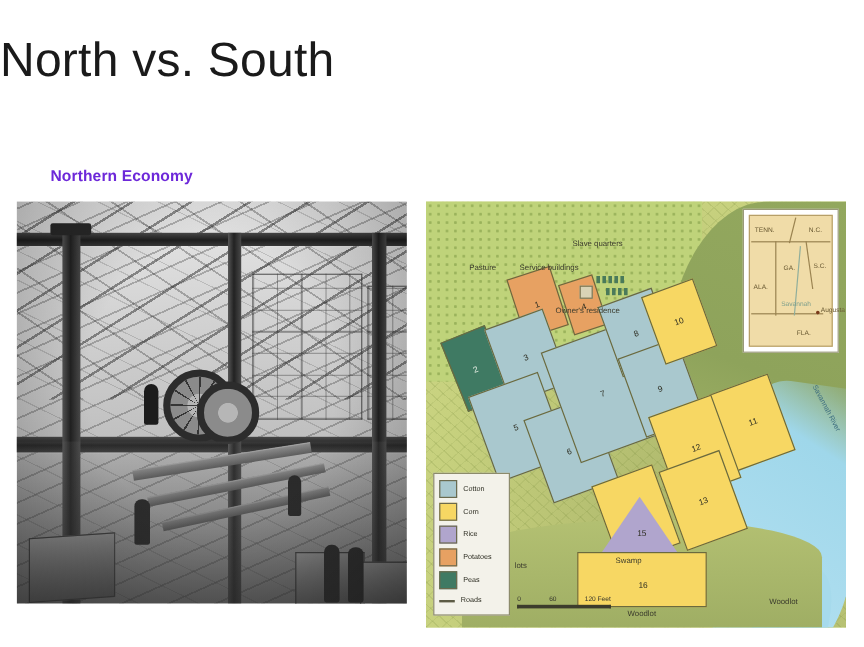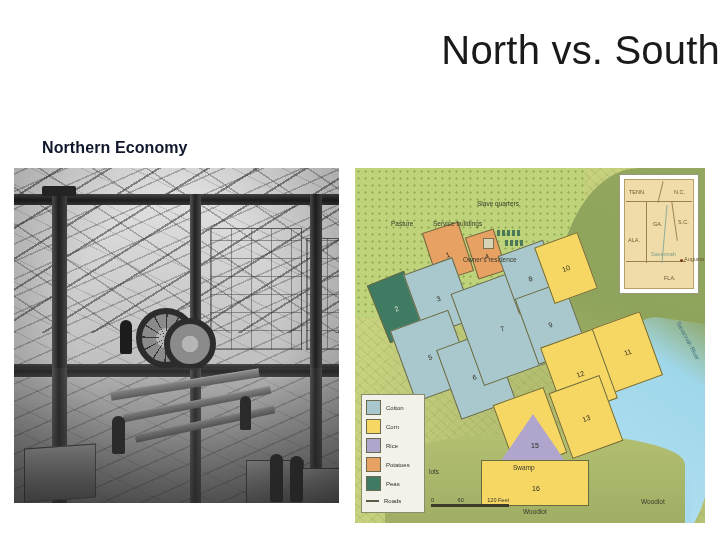--- a/index.html
+++ b/index.html
@@ -8,33 +8,33 @@
     background:#ffffff;
     font-family:"Liberation Sans", sans-serif;
     overflow:hidden;
     position:relative;
   }
   .slide{position:absolute;inset:0;background:#fff;}
 
   .slide-title{
     position:absolute;
     left:0;right:0;top:28px;
-    text-align:right;
+    text-align:left;
     font-size:40px;
     font-weight:400;
     color:#1a1a1a;
     letter-spacing:0.2px;
     line-height:1.1;
   }
 
   .panel-heading{
     position:absolute;
-    font-size:16px;
+    font-size:13px;
     font-weight:bold;
-    color:#0f172a;
+    color:#6d28d9;
     letter-spacing:0.1px;
   }
   .heading-north{left:42px;top:139px;}
   .heading-south{left:372px;top:139px;}
 
   
   .photo-frame{
     position:absolute;
     left:14px;top:168px;
     width:325px;height:335px;

